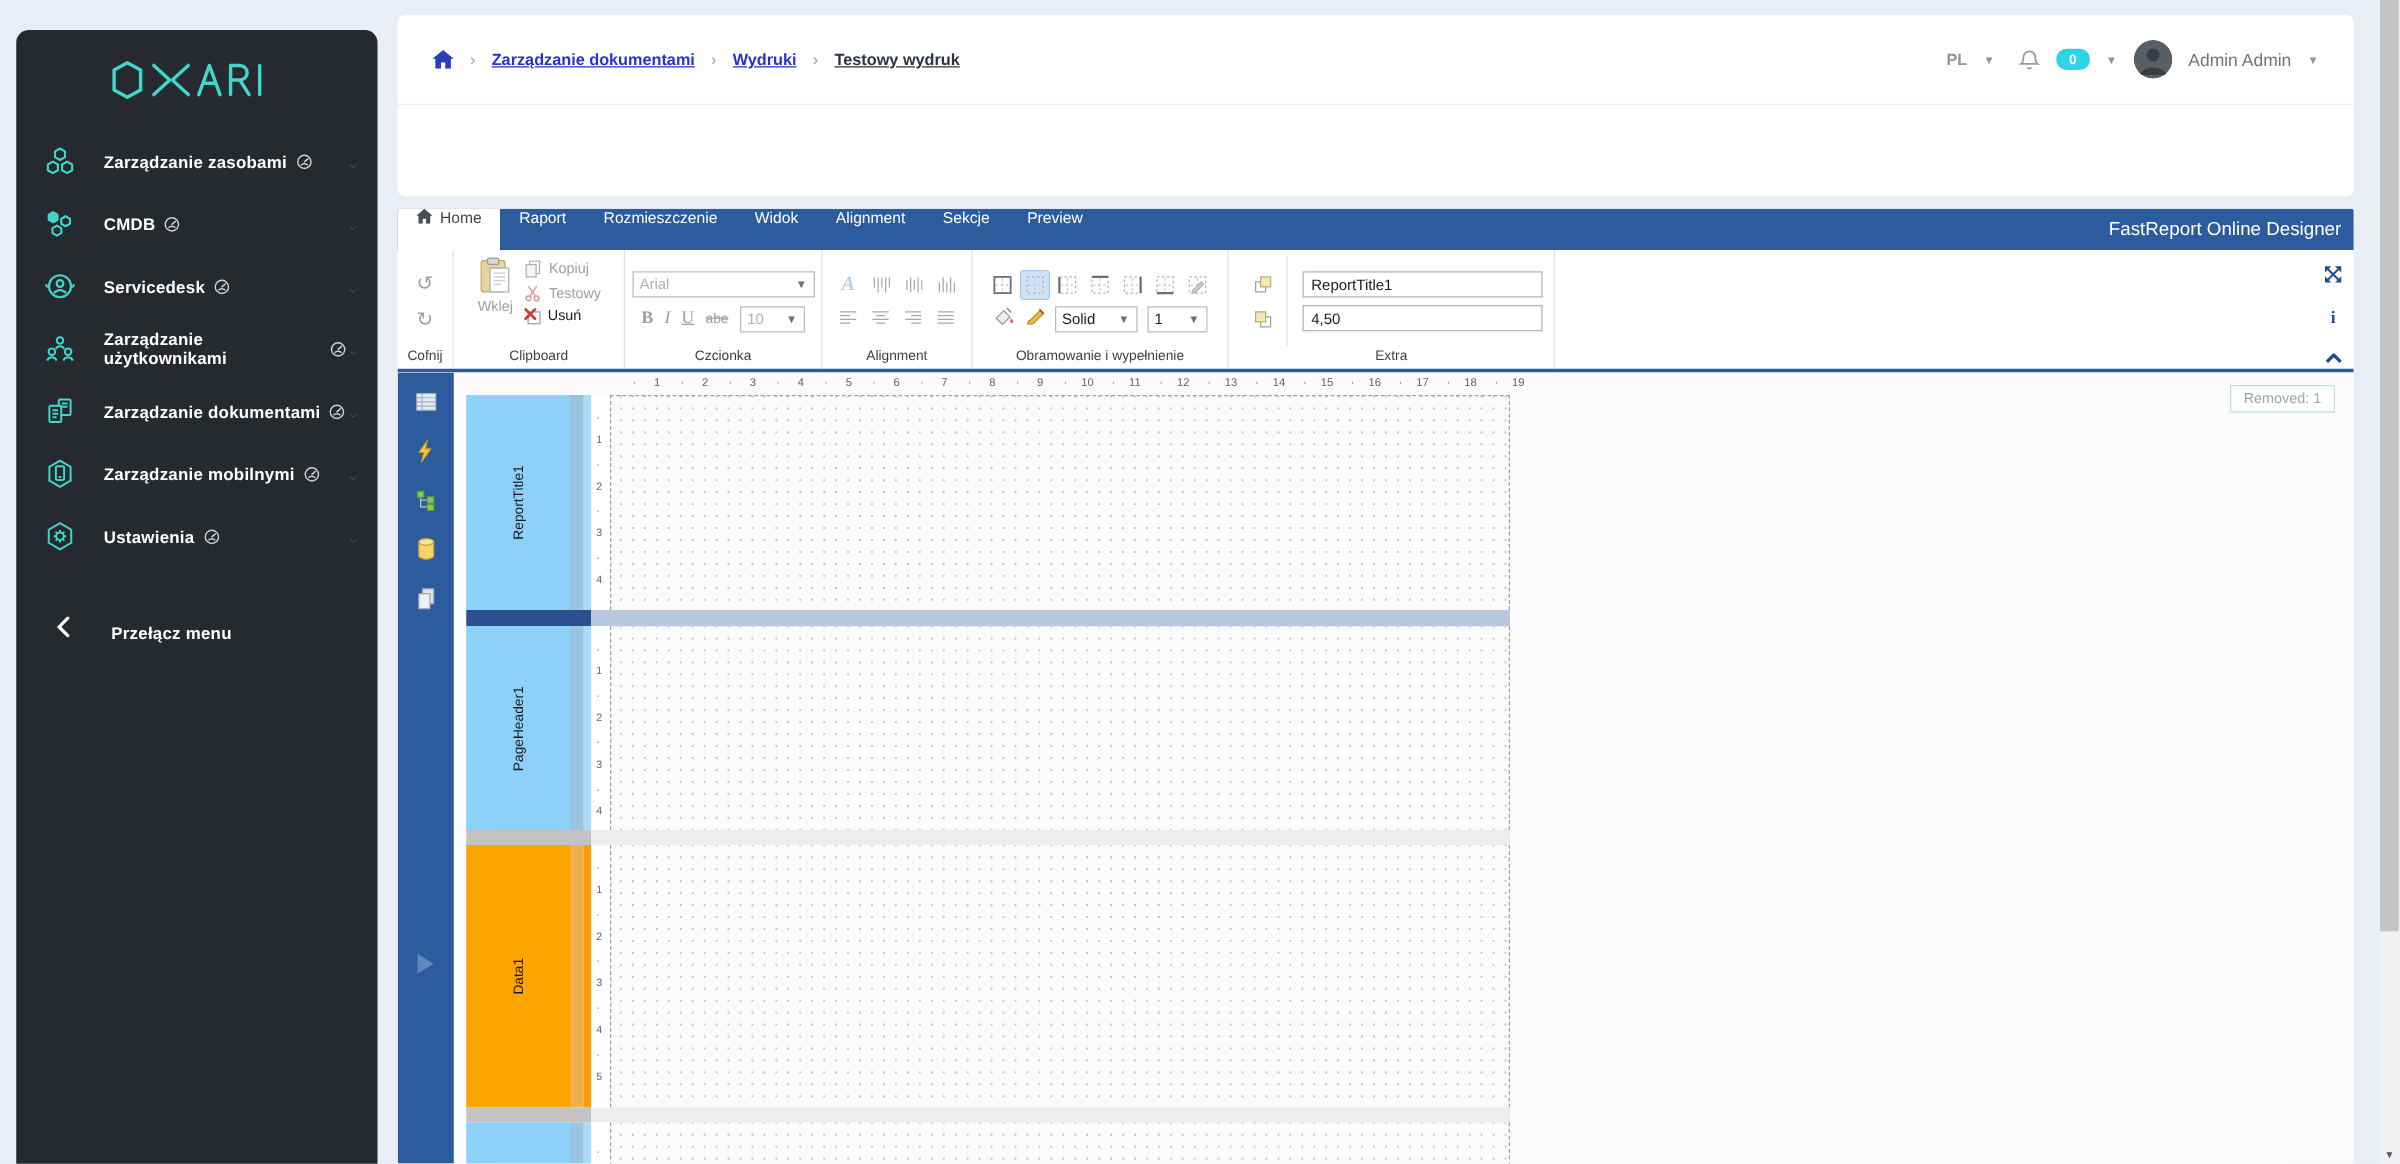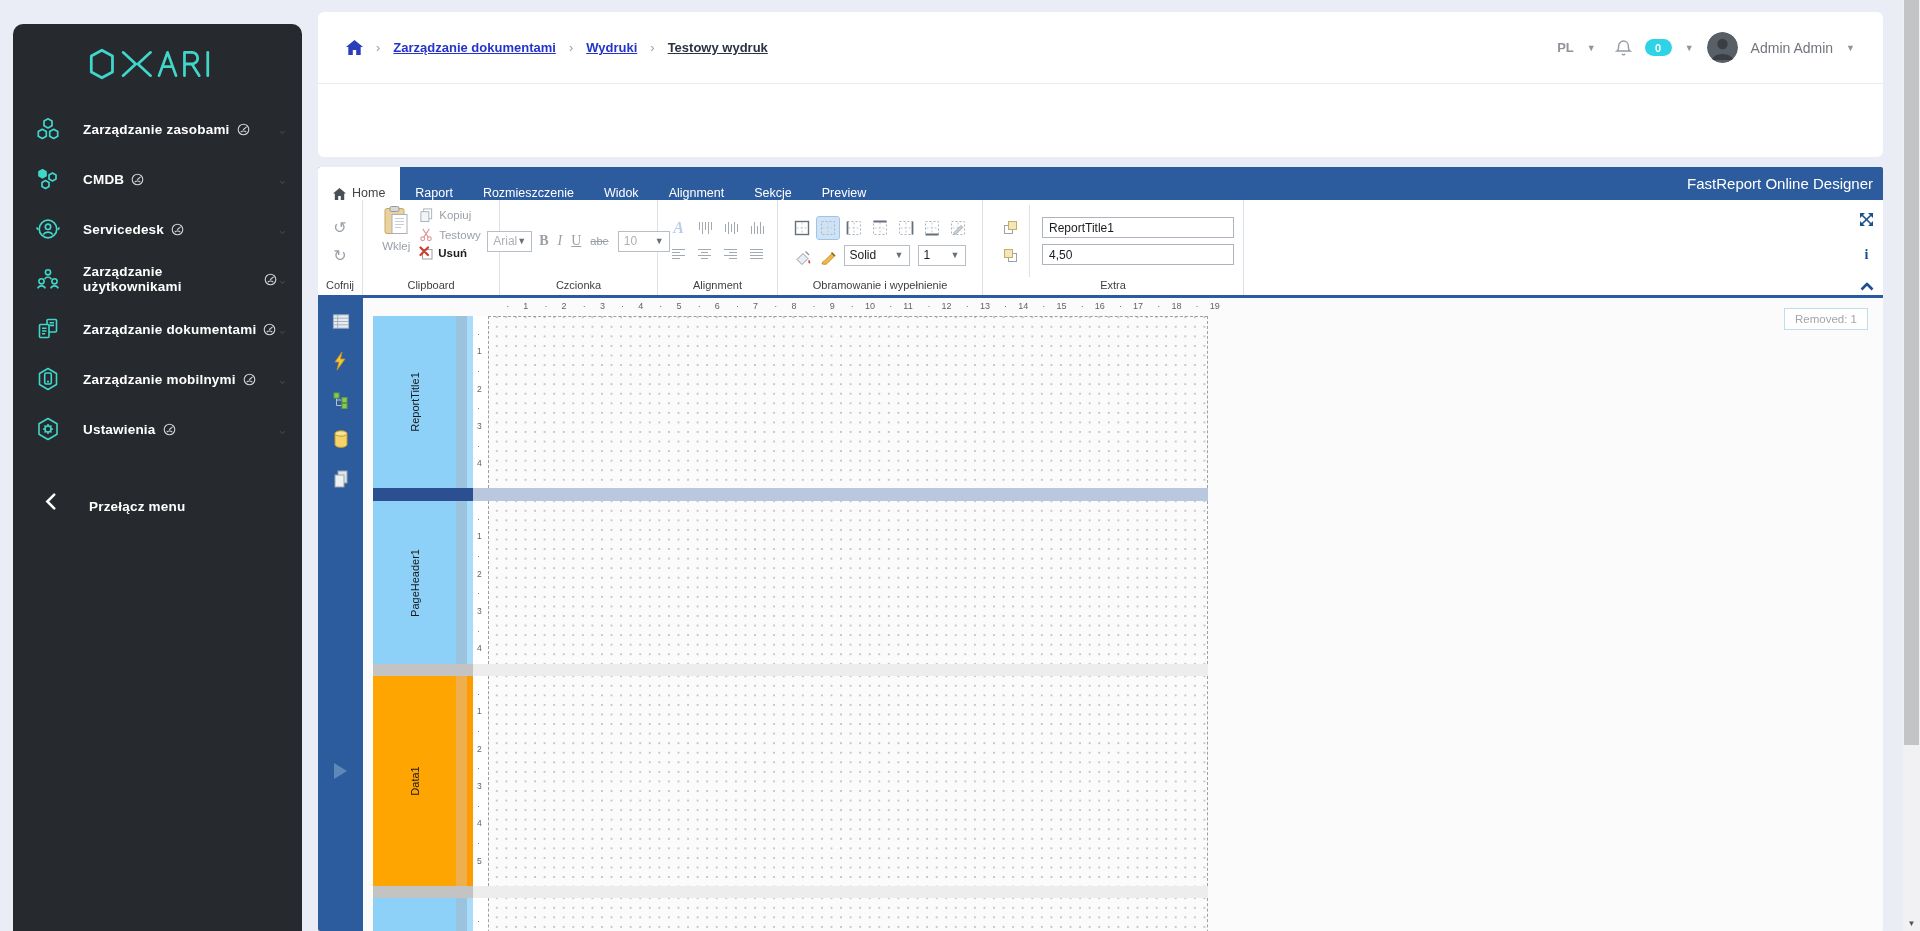--- a/index.html
+++ b/index.html
@@ -32,64 +32,64 @@
   .caret { color:#8f959b; font-size:9px; }
   .notif-badge { background:#2ed3e6; color:#fff; font-size:11px; font-weight:700;
     min-width:27px; height:17px; border-radius:9px; display:flex; align-items:center; justify-content:center; }
   .avatar { width:31px; height:31px; border-radius:50%; overflow:hidden; flex:0 0 31px; }
   .user-name { color:#70767c; font-size:14px; }
 
   
   .designer { position:absolute; left:318px; top:167px; width:1565px; height:764px;
     background:#fbfbfb; border-radius:2px; overflow:hidden; }
   .tabbar { height:33px; background:#2d5c9e; display:flex; align-items:stretch; }
-  .tab { display:flex; align-items:flex-end; gap:6px; padding:0 15px; color:#fff;
+  .tab { display:flex; align-items:flex-start; gap:6px; padding:0 15px; color:#fff;
     font-size:12.5px; cursor:pointer; }
   .tab.active { background:#fff; color:#444; }
   .fr-title { margin-left:auto; color:#fff; font-size:15px; display:flex; align-items:center; padding-right:10px; }
 
   
   .ribbon { height:98px; background:#fff; border-bottom:3px solid #2b5a9e; display:flex; position:relative; }
   .sec { display:flex; flex-direction:column; border-right:1px solid #dde2e8; }
   .sec-body { flex:1; display:flex; align-items:center; justify-content:center; padding:5px 6px 0; }
   .sec-label { text-align:center; font-size:11px; color:#3f3f3f; padding:2px 2px 4px; white-space:nowrap; }
   .icon-btn { display:flex; align-items:center; justify-content:center; cursor:pointer; border-radius:2px; }
   .gray-glyph { color:#9aa1a8; }
   .sec-undo { width:45px; }
   .undo-col { display:flex; flex-direction:column; gap:9px; align-items:center; }
   .undo-col .icon-btn { font-size:16px; }
   .sec-clip { width:137px; }
   .clip-body { display:flex; gap:8px; align-items:flex-start; }
   .paste-btn { display:flex; flex-direction:column; align-items:center; gap:2px; cursor:pointer; }
   .paste-btn span { font-size:11.5px; color:#9aa1a8; }
   .clip-col { display:flex; flex-direction:column; gap:4px; padding-top:2px; }
   .clip-row { display:flex; align-items:center; gap:5px; font-size:11.5px; color:#9aa1a8; cursor:pointer; }
-  .clip-row.enabled { color:#1c1c1c;font-weight:bold; }
+  .clip-row.enabled { color:#1c1c1c; }
   .sec-font { width:158px; }
-  .font-body { display:flex; flex-direction:row; gap:7px; }
+  .font-body { display:flex; flex-direction:column; gap:7px; }
   .fake-select { border:1px solid #b6bfc8; background:#fff; height:21px; display:flex;
     align-items:center; padding:0 5px; font-size:12px; color:#b0b0b0; cursor:pointer; }
   .fake-select .sel-chev { margin-left:auto; color:#6b7077; font-size:9px; }
   .fake-select.dark { color:#1c1c1c; }
   .sel-font { width:146px; }
   .sel-size { width:52px; }
   .sel-style { width:66px; }
   .sel-width { width:48px; }
   .font-row2 { display:flex; align-items:center; gap:9px; }
   .fbtn { font-family:"Liberation Serif", serif; font-size:14px; color:#9aa0a8; cursor:pointer; }
   .strike { font-size:11px; text-decoration:line-through; font-family:"Liberation Sans",sans-serif; }
   .sec-align { width:120px; }
   .align-grid { display:grid; grid-template-columns:repeat(4,26px); grid-auto-rows:26px; align-items:center; justify-items:center; }
   .fontcolor-a { font-family:"Liberation Serif", serif; font-style:italic; font-weight:700; font-size:16px; color:#b9cfe9; }
   .sec-border { width:205px; }
   .border-body { display:flex; flex-direction:column; gap:6px; }
   .border-row { display:flex; align-items:center; gap:4px; }
   .bbtn { width:22px; height:22px; }
   .bbtn.active { background:#cfe3f7; outline:1px solid #9fc4e8; }
-  .border-row2 { display:flex; align-items:flex-end; gap:8px; }
+  .border-row2 { display:flex; align-items:flex-start; gap:8px; }
   .sec-extra { width:261px; }
   .extra-body { display:flex; align-items:stretch; gap:0; }
   .extra-icons { display:flex; flex-direction:column; justify-content:center; gap:13px; padding:0 11px;
     border-right:1px solid #dde2e8; }
   .extra-inputs { display:flex; flex-direction:column; gap:6px; justify-content:center; padding-left:12px; }
   .extra-input { width:192px; height:21px; border:1px solid #abb4bf; font-size:12px; color:#1c1c1c;
     padding:0 6px; font-family:"Liberation Sans",sans-serif; background:#fff; }
   .ribbon-right { position:absolute; right:9px; top:12px; bottom:4px; display:flex; flex-direction:column;
     align-items:center; justify-content:space-between; }
   .rr-info { font-family:"Liberation Serif",serif; font-weight:700; font-size:14px; color:#1d4f8f; cursor:pointer; }

